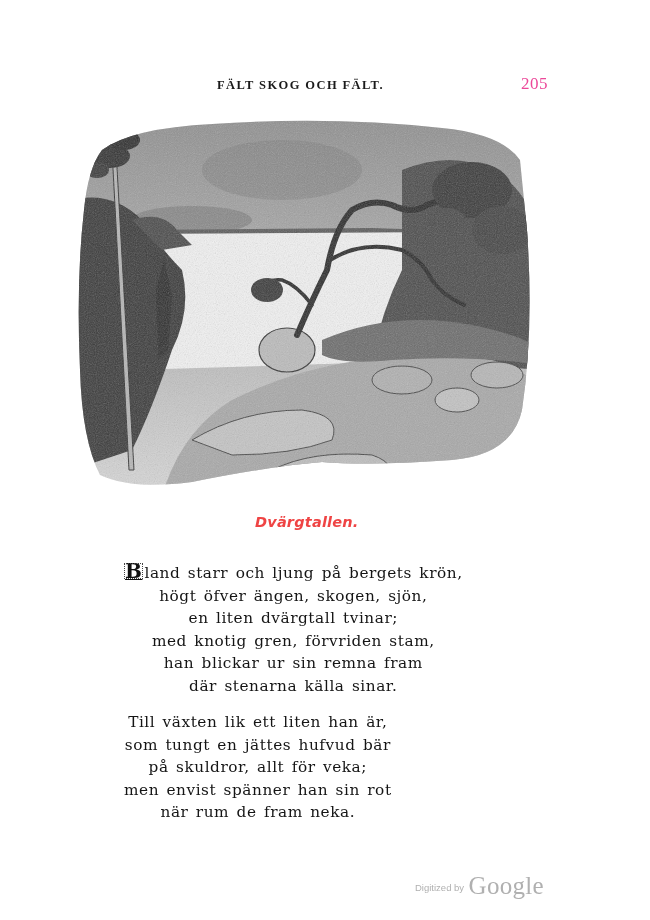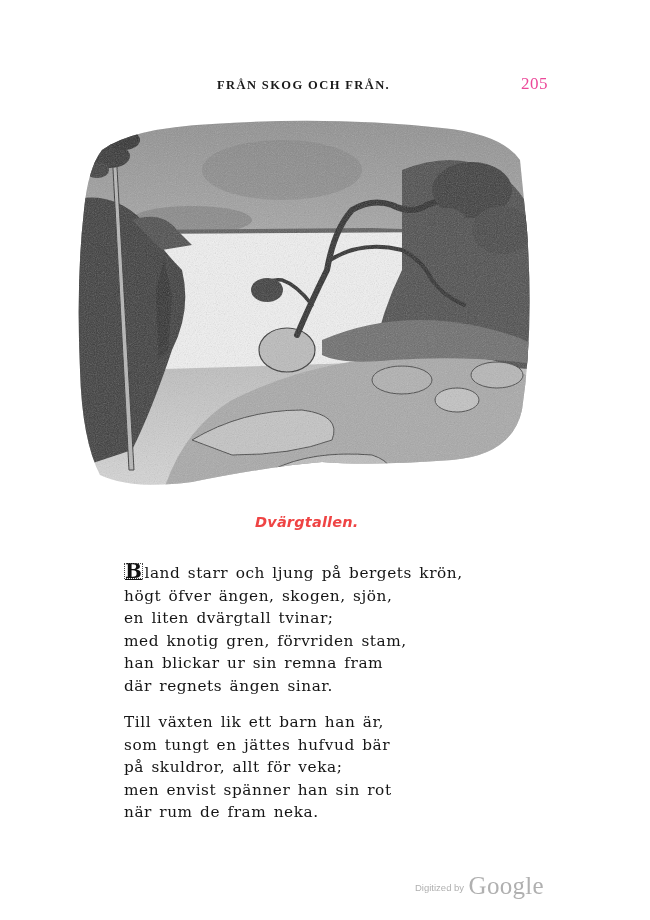--- a/index.html
+++ b/index.html
@@ -21,42 +21,42 @@
     }
     .illustration svg { width: 100%; height: 100%; display: block; }
     .poem-title {
       position: absolute; left: 255px; top: 514px;
       font-family: "DejaVu Sans", sans-serif; font-weight: bold; font-style: italic; font-size: 14.5px;
       color: #ef4444; letter-spacing: 0.2px;
     }
     .stanza {
       position: absolute; left: 124px;
       font-family: "DejaVu Serif", serif; font-size: 15.3px; line-height: 22.6px; color: #151515;
-      letter-spacing: 0.55px; word-spacing: 2px;
+      letter-spacing: 0.55px; word-spacing: 2px; text-align: center;
     }
     .stanza-1 { top: 562px; }
     .stanza-2 { top: 711px; }
     .line { white-space: nowrap; }
     .dropcap {
       font-family: "DejaVu Serif", serif; font-weight: bold; font-size: 20px; line-height: 16px;
       display: inline-block; color: #111;
       text-decoration: underline; text-decoration-thickness: 1px;
       outline: 1px dotted #444; outline-offset: -1px; padding: 0 1px; margin-right: 1px;
     }
     .watermark {
       position: absolute; left: 415px; top: 872px; color: #b0b0b0;
       font-family: "Liberation Sans", sans-serif;
     }
     .watermark .by { font-size: 9.5px; vertical-align: 3px; }
     .watermark .brand { font-family: "Liberation Serif", serif; font-size: 25px; letter-spacing: 0.3px; margin-top: 10px; }
   </style>
 </head>
 <body>
 
-<div class="running-head">FRÅN SKOG OCH FRÅN.</div>
+<div class="running-head">FÄLT SKOG OCH FÄLT.</div>
 <div class="page-number">205</div>
 
 <div class="illustration" title="Engraving: a gnarled dwarf pine growing over rocky outcrop above a lake, tall thin pine on left, forested hills in the distance">
   <svg viewBox="0 0 475 385" xmlns="http://www.w3.org/2000/svg">
     <defs>
       <filter id="grain" x="0" y="0" width="100%" height="100%">
         <feTurbulence type="fractalNoise" baseFrequency="0.9" numOctaves="2" result="n"></feTurbulence>
         <feColorMatrix type="saturate" values="0"></feColorMatrix>
         <feComponentTransfer>
             <feFuncA type="table" tableValues="0 0.35"></feFuncA>
@@ -115,25 +115,25 @@
 </div>
 
 <div class="poem-title">Dvärgtallen.</div>
 
 <div class="stanza stanza-1">
   <div class="line"><span class="dropcap">B</span><span>land starr och ljung på bergets krön,</span></div>
   <div class="line">högt öfver ängen, skogen, sjön,</div>
   <div class="line">en liten dvärgtall tvinar;</div>
   <div class="line">med knotig gren, förvriden stam,</div>
   <div class="line">han blickar ur sin remna fram</div>
-  <div class="line">där regnets ängen sinar.</div>
+  <div class="line">där stenarna källa sinar.</div>
 </div>
 
 <div class="stanza stanza-2">
-  <div class="line">Till växten lik ett barn han är,</div>
+  <div class="line">Till växten lik ett liten han är,</div>
   <div class="line">som tungt en jättes hufvud bär</div>
   <div class="line">på skuldror, allt för veka;</div>
   <div class="line">men envist spänner han sin rot</div>
   <div class="line">när rum de fram neka.</div>
 </div>
 
 <div class="watermark">
   <span class="by">Digitized by</span>
   <span class="brand">Google</span>
 </div>

